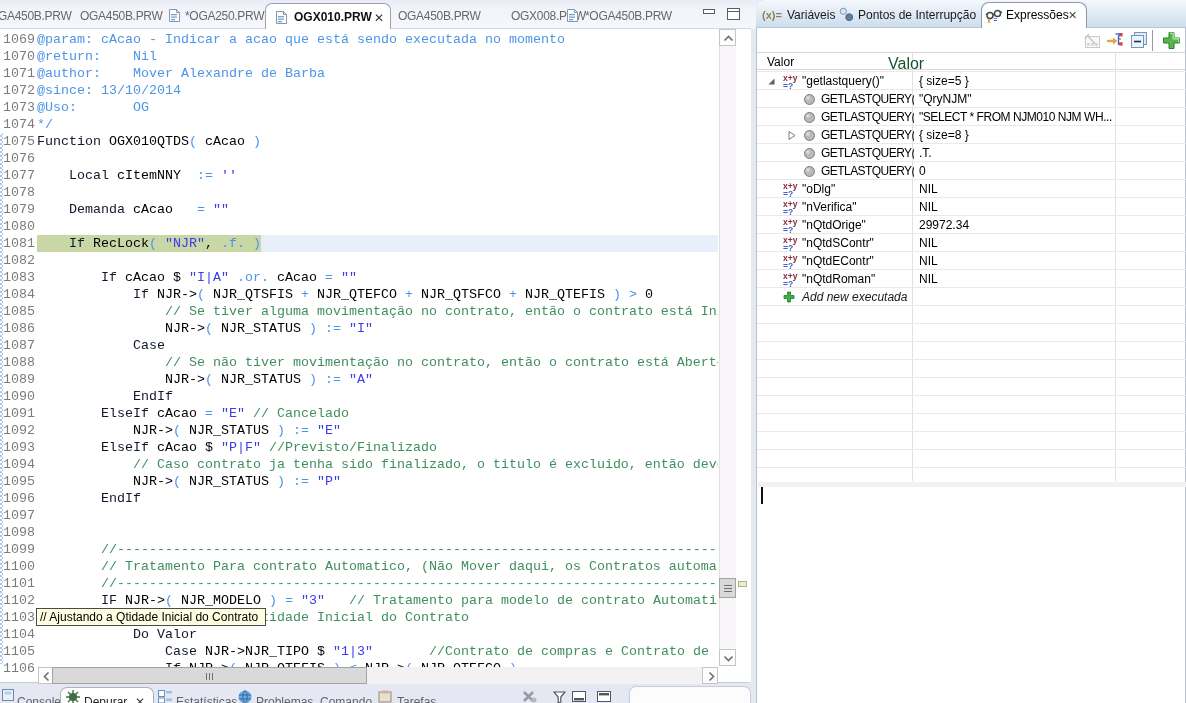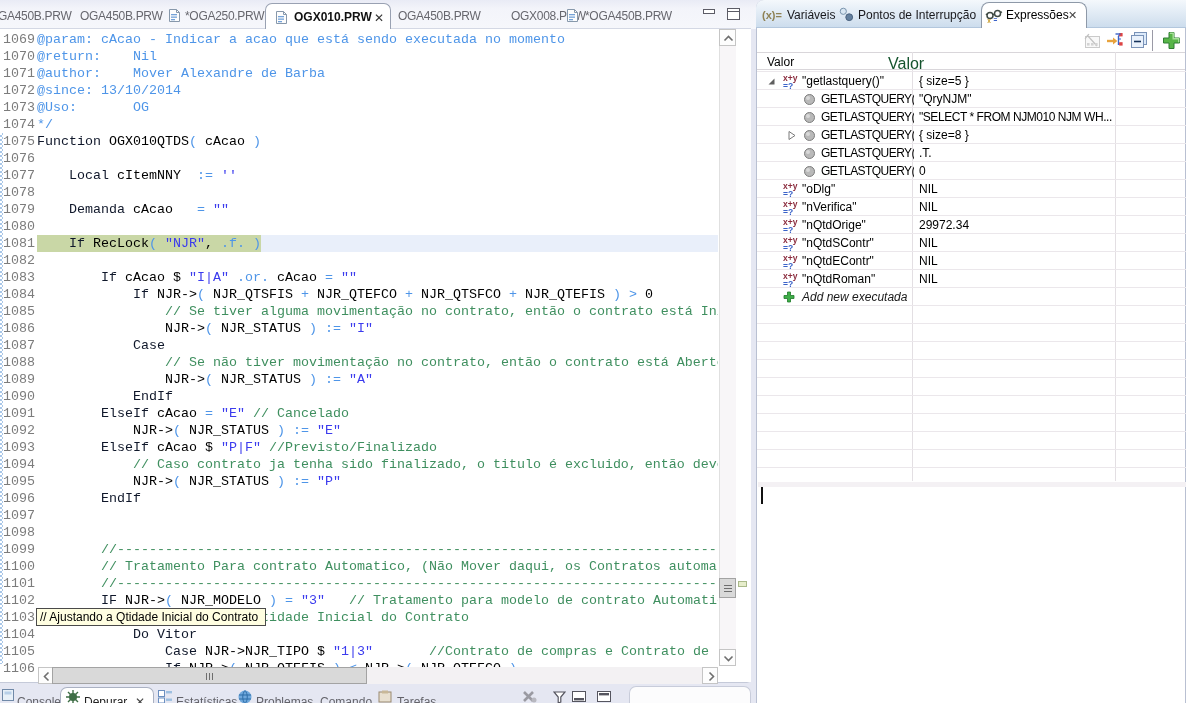--- a/index.html
+++ b/index.html
@@ -195,21 +195,21 @@
             <i class="c">// Caso contrato ja tenha sido finalizado, o titulo é excluido, então deve ser gerado</i>
             NJR-&gt;<i class="o">(</i> NJR_STATUS <i class="o">)</i> <i class="o">:=</i> <i class="s">"P"</i>
         <i class="k">EndIf</i>
 
 
         <i class="c">//-----------------------------------------------------------------------------------------------</i>
         <i class="c">// Tratamento Para contrato Automatico, (Não Mover daqui, os Contratos automaticos devem</i>
         <i class="c">//-----------------------------------------------------------------------------------------------</i>
         <i class="k">IF</i> NJR-&gt;<i class="o">(</i> NJR_MODELO <i class="o">)</i> <i class="o">=</i> <i class="s">"3"</i>   <i class="c">// Tratamento para modelo de contrato Automatico,</i>
             <i class="c">// Ajustando a Qtidade Inicial do Contrato</i>
-            <i class="k">Do Vitor</i>
+            <i class="k">Do Valor</i>
                 <i class="k">Case</i> NJR-&gt;NJR_TIPO $ <i class="s">"1|3"</i>       <i class="c">//Contrato de compras e Contrato de Demanda</i>
                 <i class="k">If</i> NJR-&gt;<i class="o">(</i> NJR_QTEFIS <i class="o">)</i> <i class="o">&lt;</i> NJR-&gt;<i class="o">(</i> NJR_QTEFCO <i class="o">)</i></pre>
   </div>
 <div id="tooltip">// Ajustando a Qtidade Inicial do Contrato</div>
 
 <div id="vsb"></div>
 <div class="sbtn" style="left:719px;top:29px">
     <svg width="11" height="9">
       <path d="M1.5 6.5 L5.5 2.5 L9.5 6.5" fill="none" stroke="#6e6e6e" stroke-width="1.6"></path>
     </svg>

